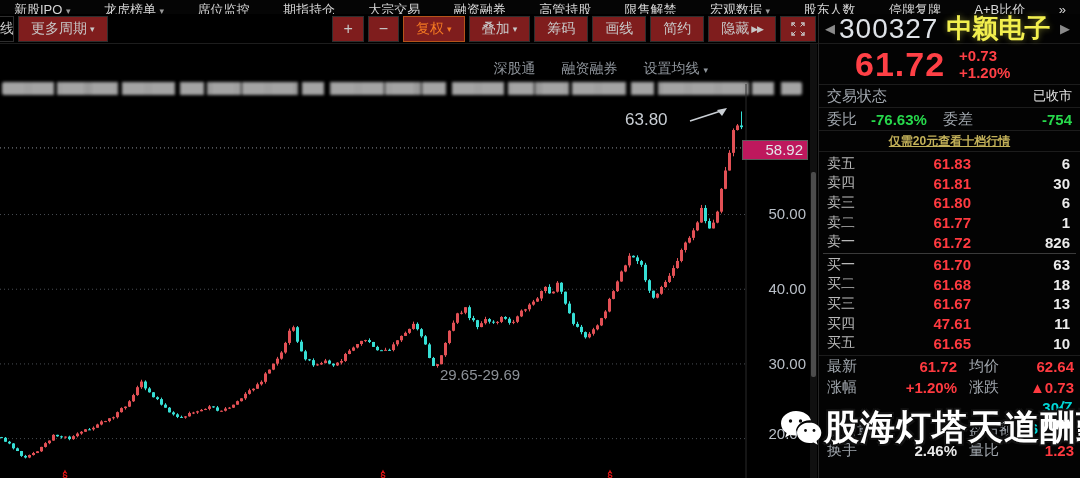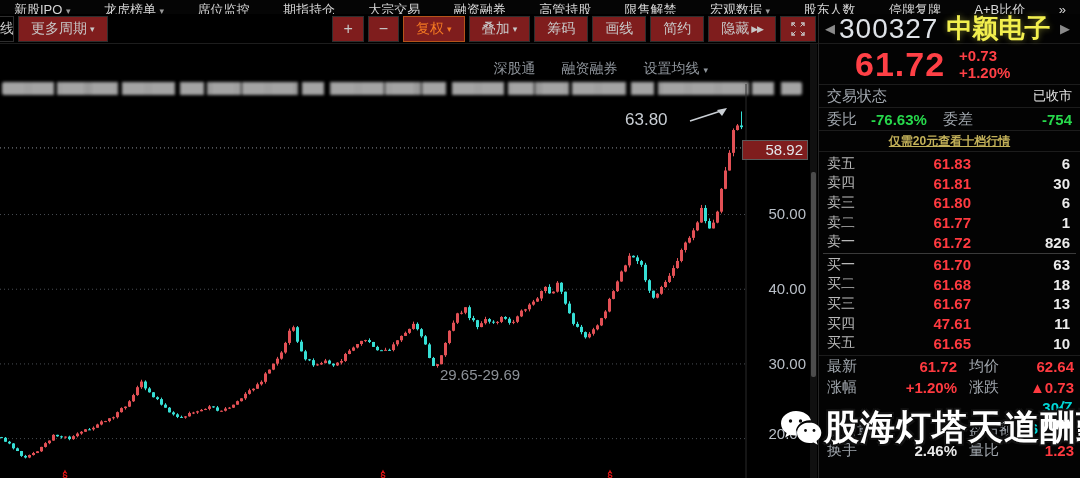--- a/index.html
+++ b/index.html
@@ -34,21 +34,21 @@
                    gap:26px; padding-right:38px; }
   .ov-link { color:#8f959c; font-size:14px; cursor:pointer; }
   .ov-link .caret { font-size:9px; }
   #blur-row { position:absolute; left:2px; top:26px; width:800px; height:13px;
               background:
                 repeating-linear-gradient(90deg,#c2c2c2 0 22px,transparent 22px 30px),
                 repeating-linear-gradient(90deg,#b5b5b5 0 9px,transparent 9px 14px,#bdbdbd 14px 34px,transparent 34px 41px);
               filter:blur(1.6px) contrast(1.1); opacity:.82; border-radius:2px; }
   #candle-svg { position:absolute; left:0; top:0; width:810px; height:434px; }
   .ytick { position:absolute; left:746px; width:60px; text-align:right; color:#b9bfc7; font-size:15px; }
-  .ytick.hl { background:#7f1d1d; border:1px solid #5a5a5a; padding:0 4px 1px 16px; left:742px; width:66px;
+  .ytick.hl { background:#be185d; border:1px solid #5a5a5a; padding:0 4px 1px 16px; left:742px; width:66px;
               color:#e2e6ea; }
   .annotation { position:absolute; color:#c9ced4; font-size:17px;text-align:center; }
   #anno-low { color:#8b9097; font-size:15px; }
   .xd-marker { position:absolute; width:10px; text-align:center; color:#e01515; font-size:10px; line-height:6px;
                font-weight:bold; }
   .xd-marker .tri { font-size:6px; display:block; }
 
   
   #chart-scrollbar { position:absolute; left:810px; top:44px; width:7px; height:434px; background:#101010; }
   #chart-scrollbar .thumb { position:absolute; left:1px; top:128px; width:5px; height:205px; background:#4c4c4c;

